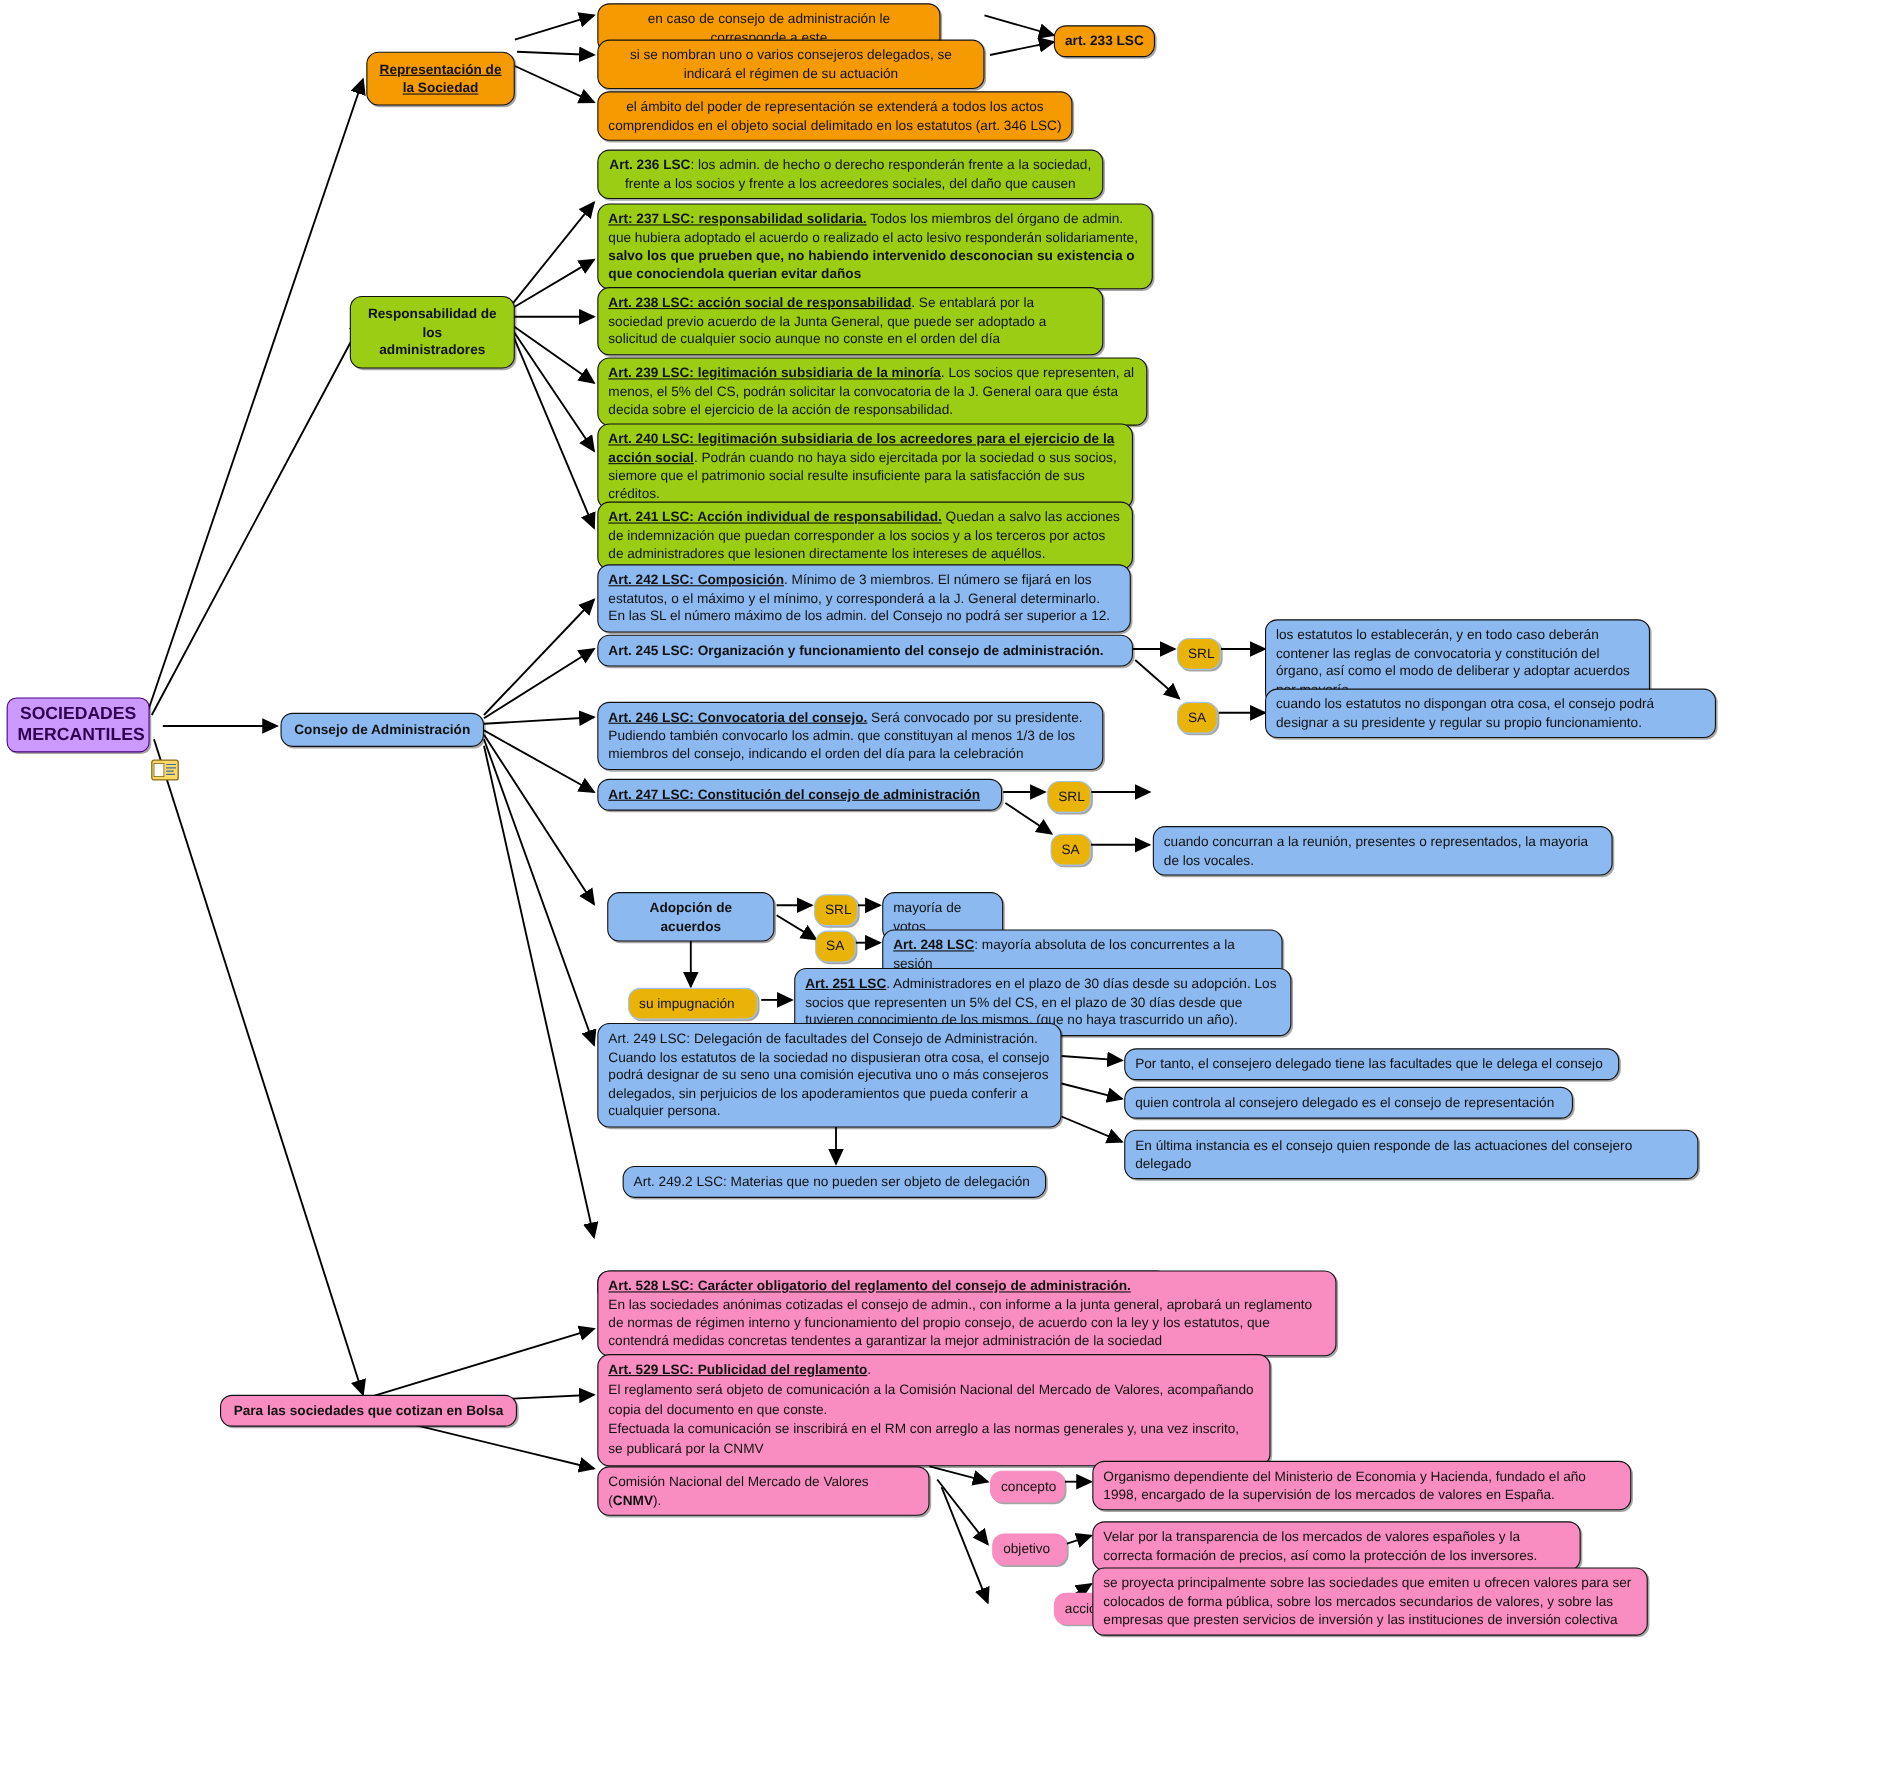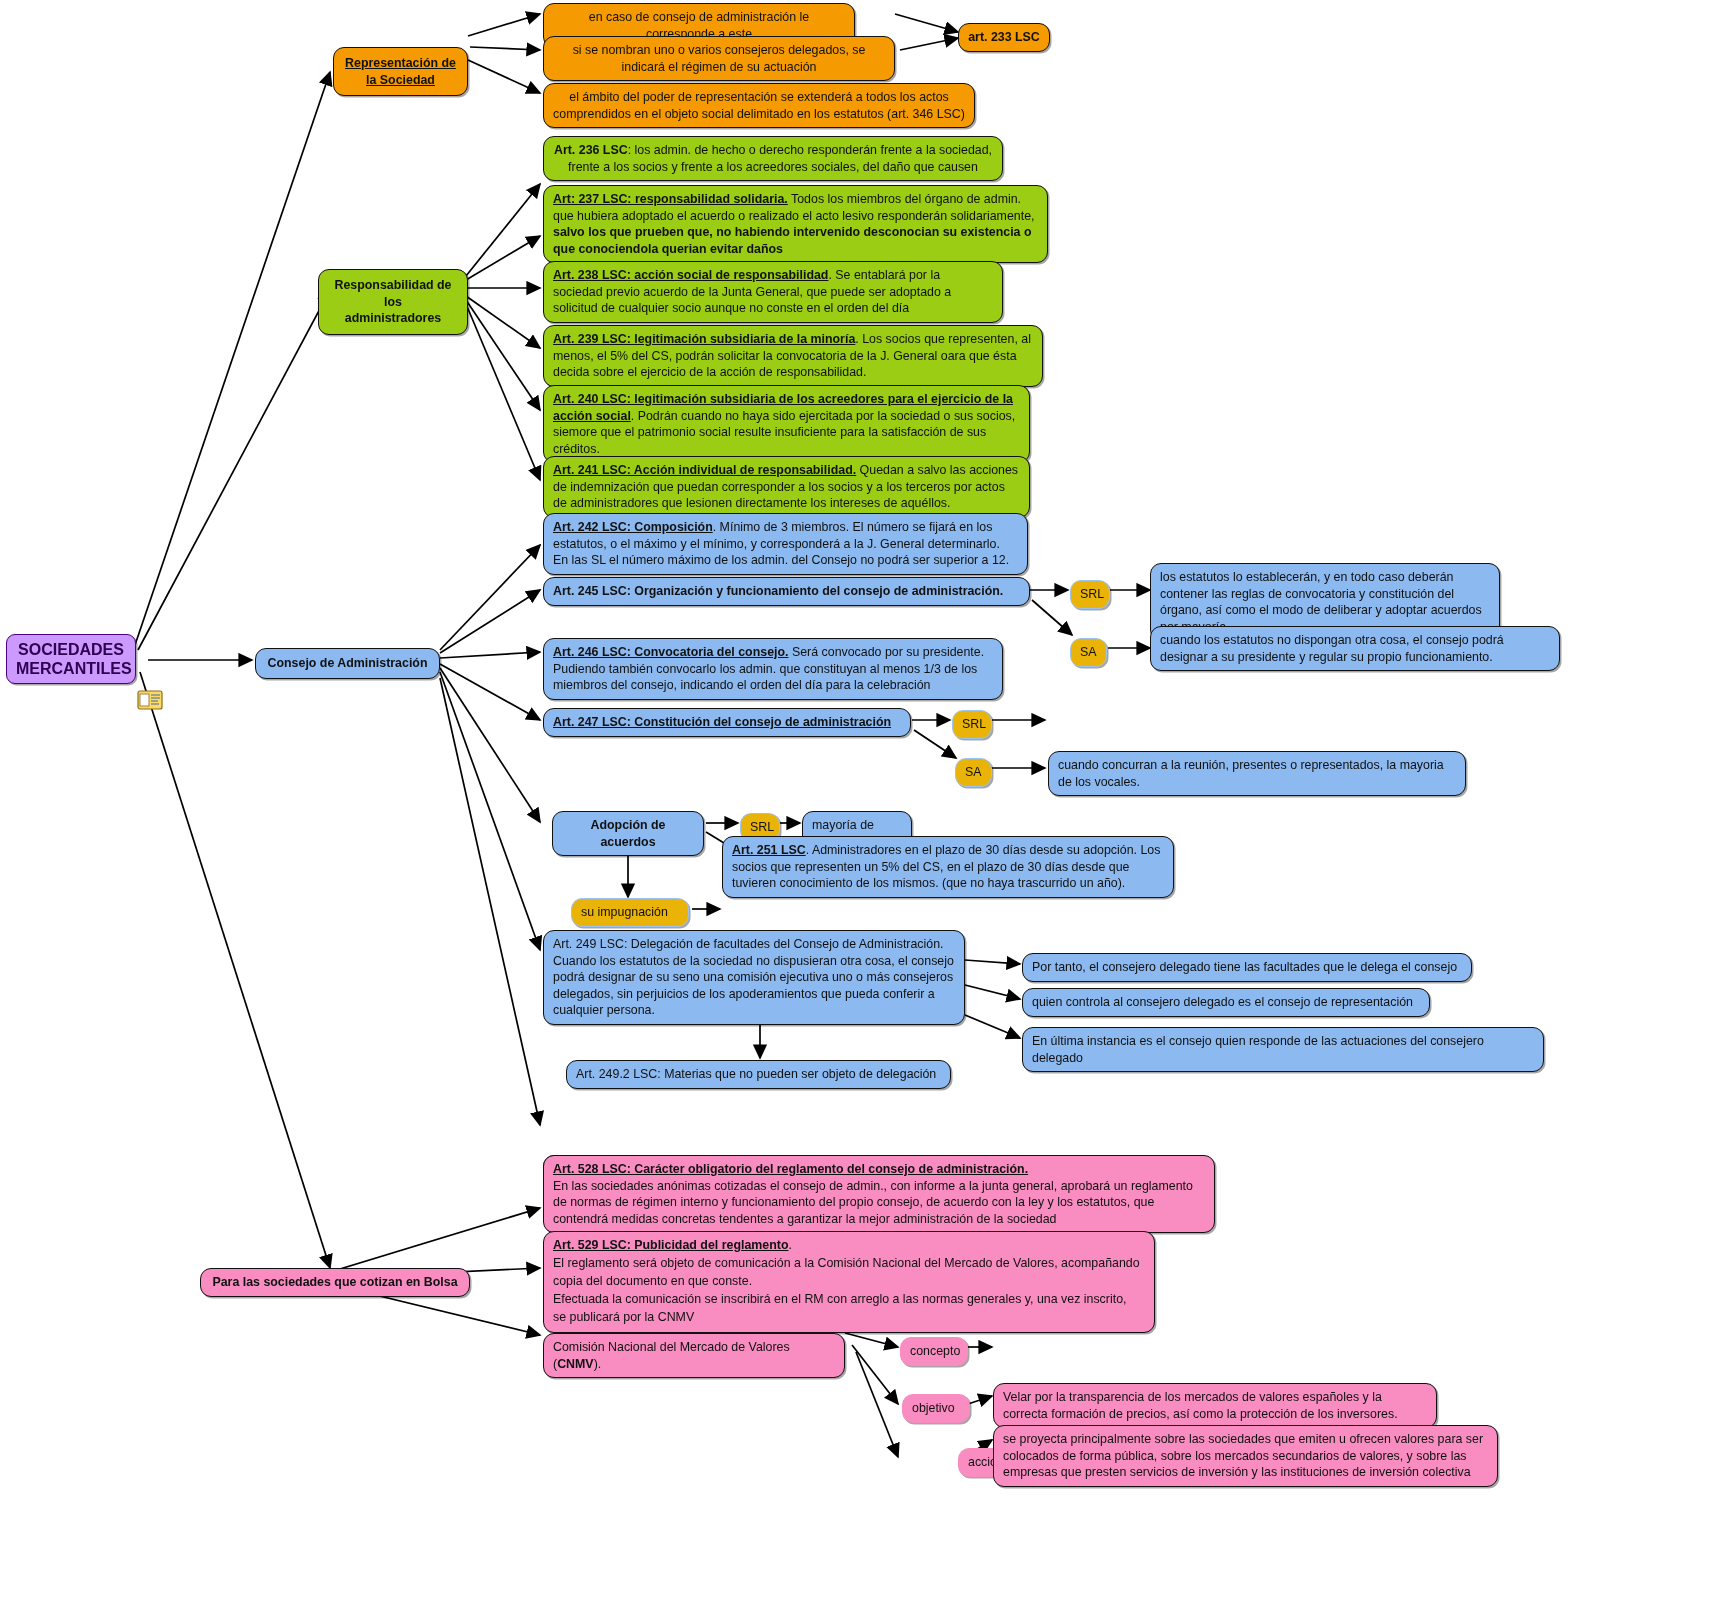--- a/index.html
+++ b/index.html
@@ -180,21 +180,21 @@
 
   <div class="node blue ctr bold" style="left:552px;top:811px;width:152px;">Adopción de acuerdos</div>
   <div class="node tagb" style="left:740px;top:813px;width:40px;">SRL</div>
   <div class="node blue" style="left:802px;top:811px;width:110px;">mayoría de votos</div>
   <div class="node tagb" style="left:741px;top:846px;width:37px;">SA</div>
   <div class="node blue" style="left:802px;top:845px;width:364px;">
     <b><u>Art. 248 LSC</u></b><span>: mayoría absoluta de los concurrentes a la sesión</span>
   </div>
 
   <div class="node tagb" style="left:571px;top:898px;width:118px;">su impugnación</div>
-  <div class="node blue" style="left:722px;top:836px;width:452px;">
+  <div class="node blue" style="left:722px;top:880px;width:452px;">
     <b><u>Art. 251 LSC</u></b><span>. Administradores en el plazo de 30 días desde su adopción. Los socios que representen un 5% del CS, en el plazo de 30 días desde que tuvieren conocimiento de los mismos. (que no haya trascurrido un año).</span>
   </div>
 
   <div class="node blue" style="left:543px;top:930px;width:422px;">Art. 249 LSC: Delegación de facultades del Consejo de Administración. Cuando los estatutos de la sociedad no dispusieran otra cosa, el consejo podrá designar de su seno una comisión ejecutiva uno o más consejeros delegados, sin perjuicios de los apoderamientos que pueda conferir a cualquier persona.</div>
   <div class="node blue" style="left:1022px;top:953px;width:450px;">Por tanto, el consejero delegado tiene las facultades que le delega el consejo</div>
   <div class="node blue" style="left:1022px;top:988px;width:408px;">quien controla al consejero delegado es el consejo de representación</div>
   <div class="node blue" style="left:1022px;top:1027px;width:522px;">En última instancia es el consejo quien responde de las actuaciones del consejero delegado</div>
   <div class="node blue" style="left:566px;top:1060px;width:385px;">Art. 249.2 LSC: Materias que no pueden ser objeto de delegación</div>
 
   <div class="node blue" style="left:543px;top:1118px;width:520px;margin-top:37px;">Capítulo III del Título VI: Deberes del consejo de administración y del consejero delegado</div>
@@ -211,20 +211,21 @@
     <span>copia del documento en que conste.</span><br>
     <span>Efectuada la comunicación se inscribirá en el RM con arreglo a las normas generales y, una vez inscrito,</span><br>
     <span>se publicará por la CNMV</span>
   </div>
 
   <div class="node pink" style="left:543px;top:1333px;width:302px;">
     <span>Comisión Nacional del Mercado de Valores (</span><b>CNMV</b><span>).</span>
   </div>
 
   <div class="node tagp" style="left:900px;top:1337px;width:68px;font-weight:normal;">concepto</div>
+  <div class="node pink" style="left:993px;top:1328px;width:490px;">Organismo dependiente del Ministerio de Economia y Hacienda, fundado el año 1998, encargado de la supervisión de los mercados de valores en España.</div>
 
   <div class="node tagp" style="left:902px;top:1394px;width:68px;font-weight:normal;">objetivo</div>
   <div class="node pink" style="left:993px;top:1383px;width:444px;">Velar por la transparencia de los mercados de valores españoles y la correcta formación de precios, así como la protección de los inversores.</div>
 
   <div class="node tagp" style="left:948px;top:1448px;width:68px;font-weight:normal;margin-left:10px;">acción</div>
   <div class="node pink" style="left:993px;top:1425px;width:505px;">se proyecta principalmente sobre las sociedades que emiten u ofrecen valores para ser colocados de forma pública, sobre los mercados secundarios de valores, y sobre las empresas que presten servicios de inversión y las instituciones de inversión colectiva</div>
 
 </div>
 
 </body></html>

